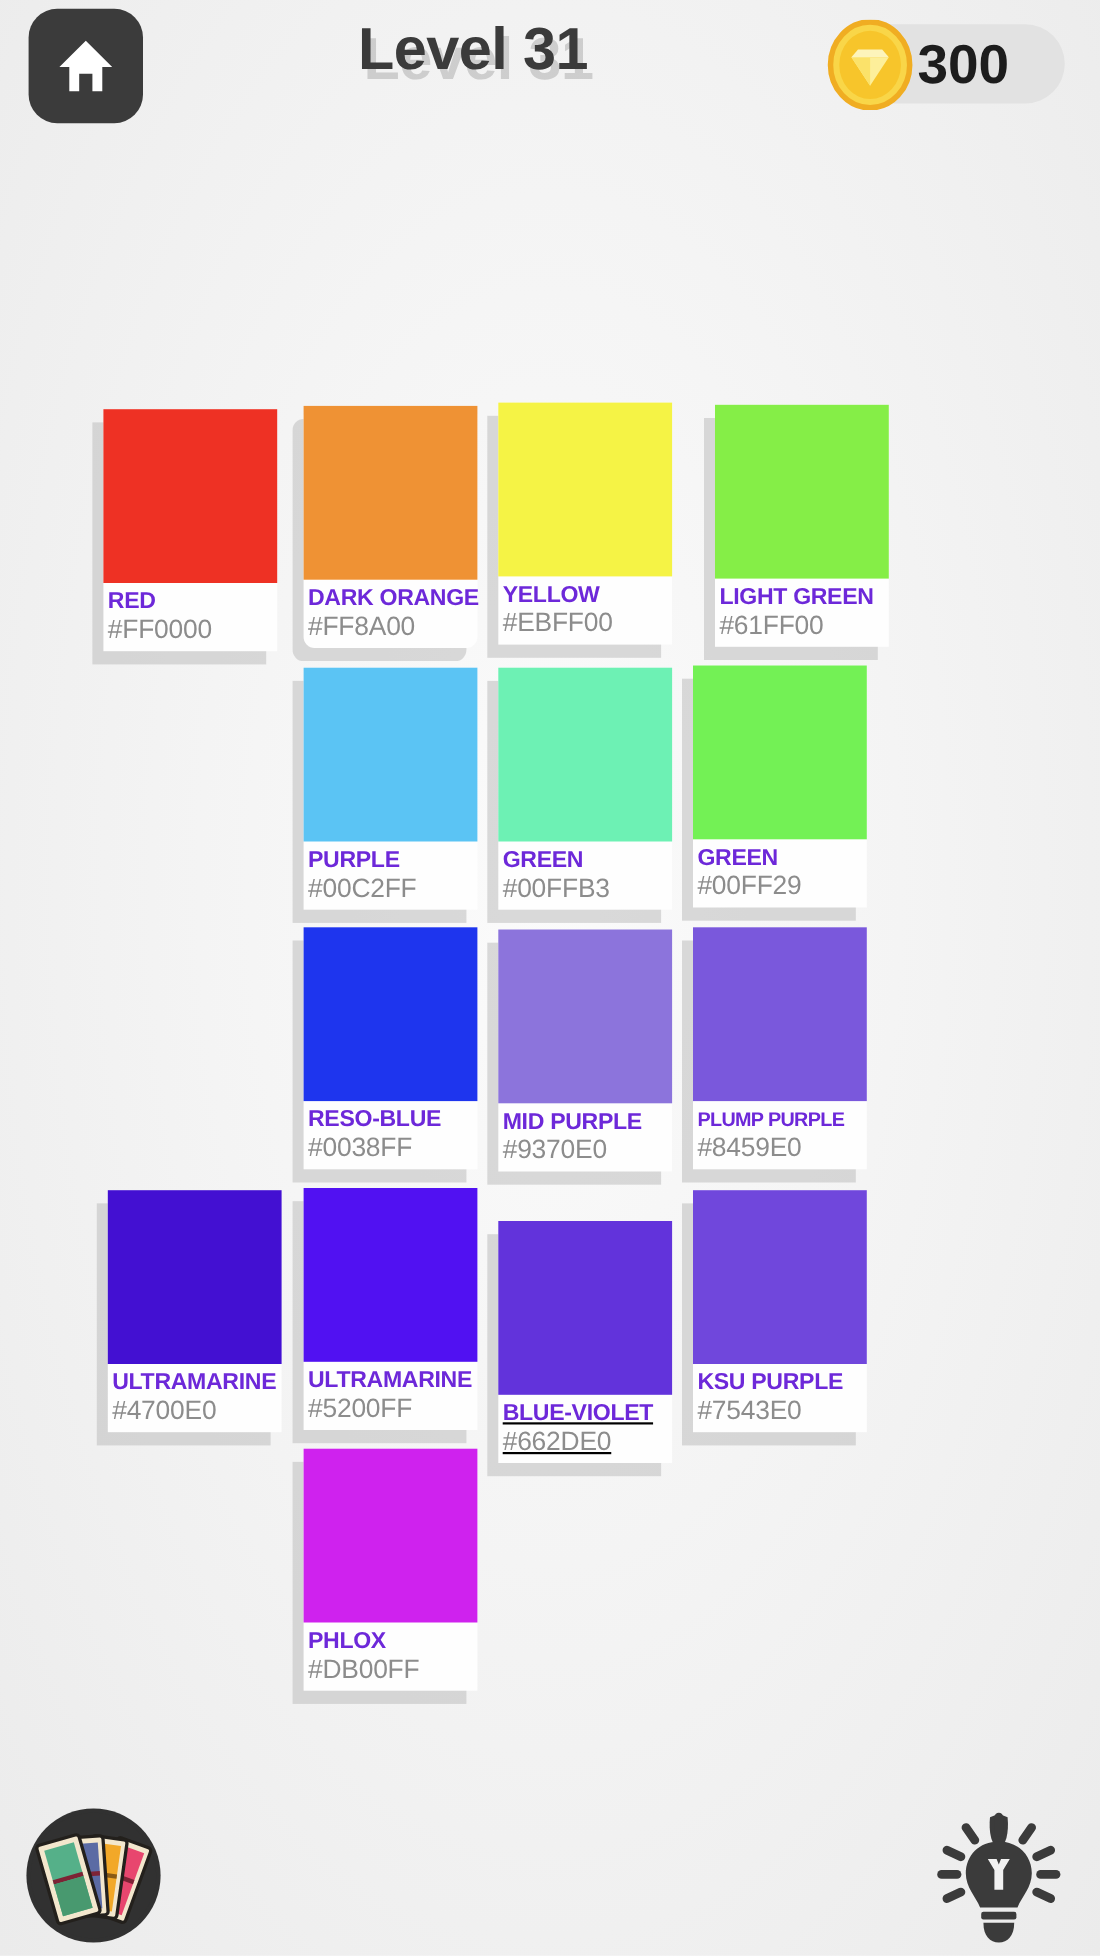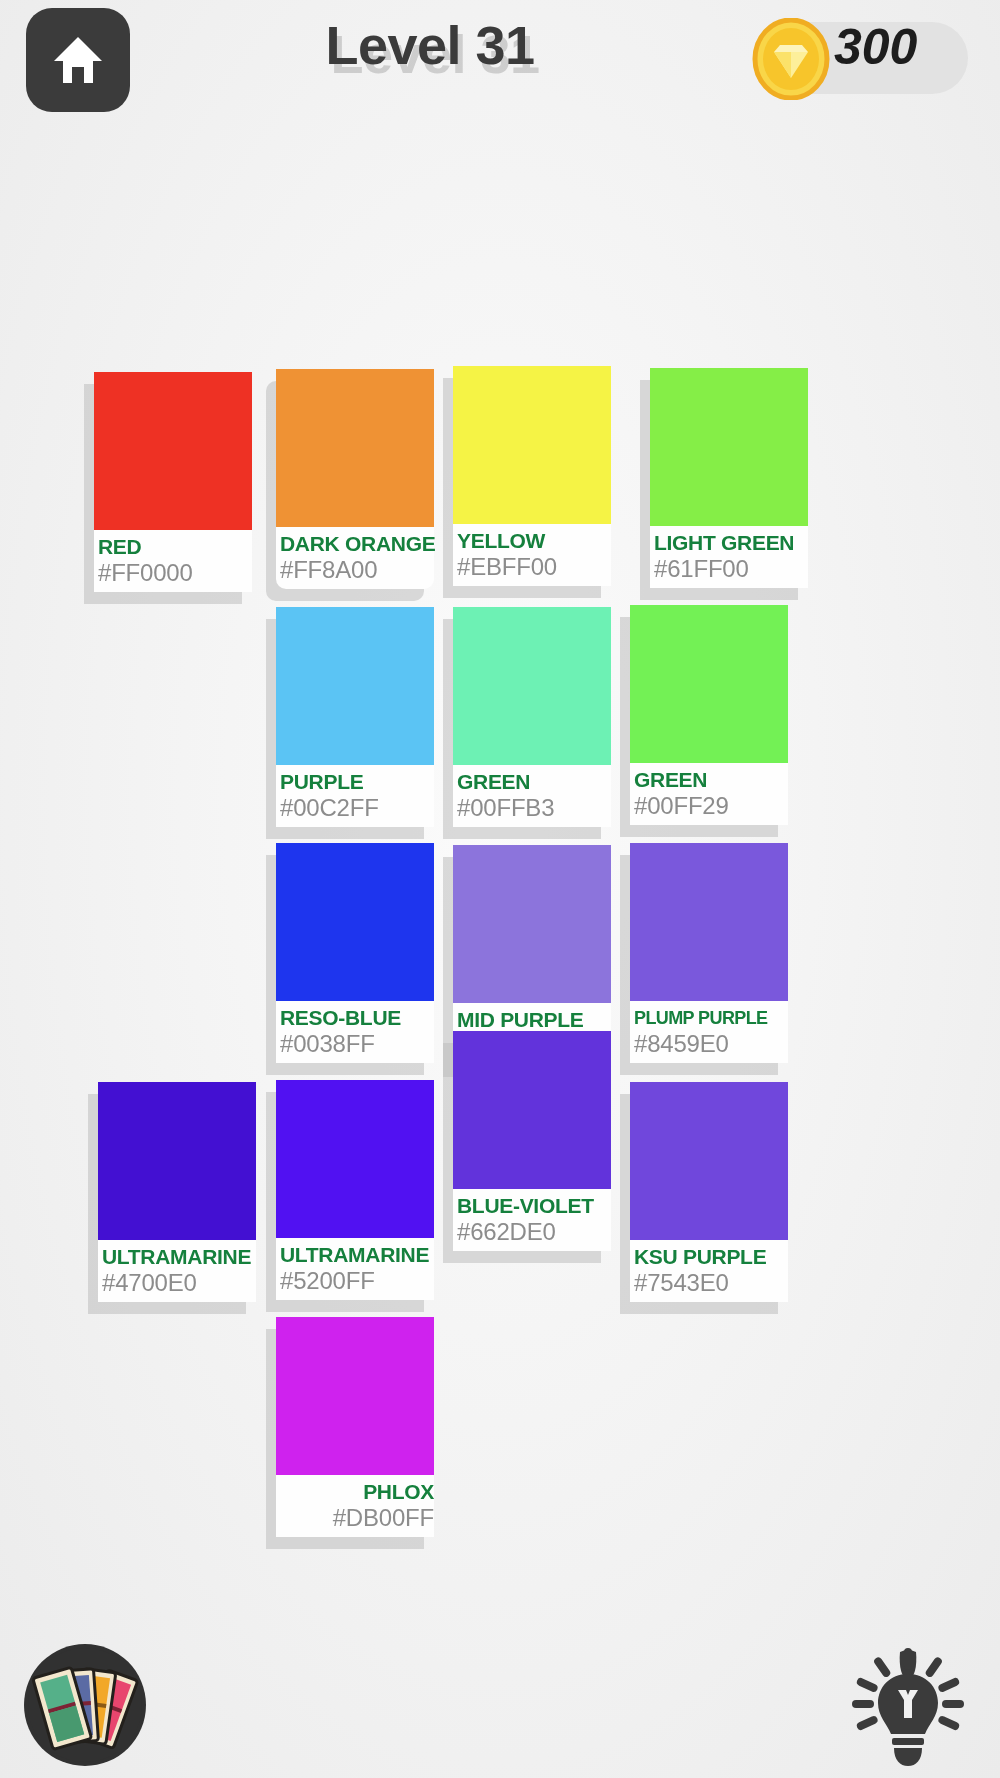--- a/index.html
+++ b/index.html
@@ -51,24 +51,23 @@
   }
 
   #coin-badge {
     position: absolute;
     right: 32px; top: 22px;
     height: 72px;
     min-width: 210px;
     background: #e2e2e2;
     border-radius: 36px;
     display: flex;
-    align-items: flex-start;
+    align-items: center;
     padding-left: 76px;
     padding-right: 22px;
-    font-style: italic;
   }
   #coin-icon {
     position: absolute;
     left: -8px; top: -4px;
     width: 82px; height: 82px;
   }
   #coin-count {
     font-size: 50px;
     font-weight: bold;
     color: #1d1d1d;
@@ -92,21 +91,21 @@
     height: 158px;
     display: block;
   }
   .card .meta {
     padding: 4px 0 10px 4px;
     height: 62px;
   }
   .card .cname {
     font-size: 21px;
     font-weight: bold;
-    color: #15803d;
+    color: #6d28d9;
     line-height: 26px;
     white-space: nowrap;
     letter-spacing: -0.3px;
   }
   .card .cname.small { font-size: 18px; letter-spacing: -0.6px; }
   .card .chex {
     font-size: 24px;
     color: #8c8c8c;
     line-height: 26px;
     white-space: nowrap;
@@ -241,35 +240,35 @@
         <div class="chex">#4700E0</div>
       </div>
     </div>
     <div class="card" style="left: 276px; top: 1080px;">
       <div class="swatch" style="background: rgb(81, 17, 242);"></div>
       <div class="meta">
         <div class="cname">ULTRAMARINE</div>
         <div class="chex">#5200FF</div>
       </div>
     </div>
-    <div class="card" style="left: 453px; top: 1031px;">
+    <div class="card" style="left: 453px; top: 1110px; text-decoration: underline;">
       <div class="swatch" style="background: rgb(98, 51, 219);"></div>
       <div class="meta">
         <div class="cname">BLUE-VIOLET</div>
         <div class="chex">#662DE0</div>
       </div>
     </div>
     <div class="card" style="left: 630px; top: 1082px;">
       <div class="swatch" style="background: rgb(112, 71, 220);"></div>
       <div class="meta">
         <div class="cname">KSU PURPLE</div>
         <div class="chex">#7543E0</div>
       </div>
     </div>
-    <div class="card" style="left: 276px; top: 1317px; text-align: right;">
+    <div class="card" style="left: 276px; top: 1317px;">
       <div class="swatch" style="background: rgb(207, 34, 238);"></div>
       <div class="meta">
         <div class="cname">PHLOX</div>
         <div class="chex">#DB00FF</div>
       </div>
     </div>
   </div>
 
 <div id="palette-button">
   <span>

